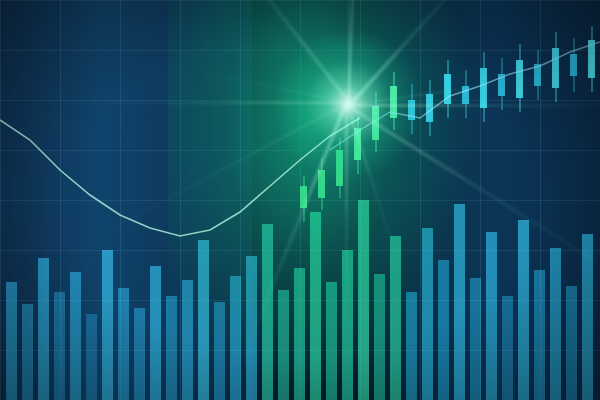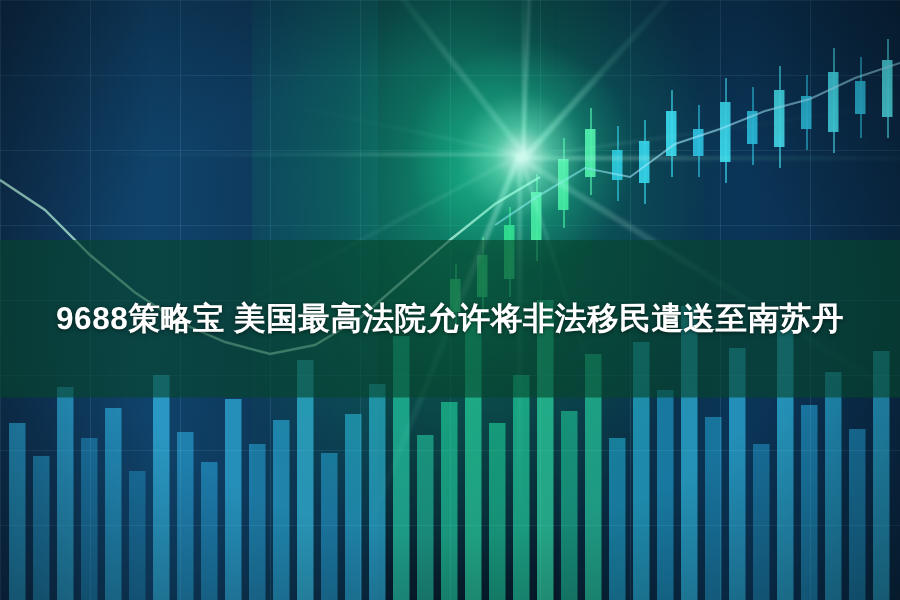--- a/index.html
+++ b/index.html
@@ -269,17 +269,14 @@
       <div class="glow-ray" style="width: 360px; height: 2px; transform: rotate(152deg); opacity: 0.22;"></div>
       <div class="glow-ray" style="width: 300px; height: 3px; transform: rotate(0deg); opacity: 0.5;"></div>
       <div class="glow-ray" style="width: 260px; height: 3px; transform: rotate(90deg); opacity: 0.5;"></div>
       <div class="glow-ray" style="width: 300px; height: 2px; transform: rotate(180deg); opacity: 0.5;"></div>
       <div class="glow-ray" style="width: 220px; height: 2px; transform: rotate(270deg); opacity: 0.5;"></div>
     </div>
   <div class="glow-core"></div>
 
   <div class="vignette"></div>
 
-  <div class="band">
-    <div class="headline">9688策略宝 美国最高法院允许将非法移民遣送至南苏丹</div>
-  </div>
 
 </div>
 
 </body></html>

